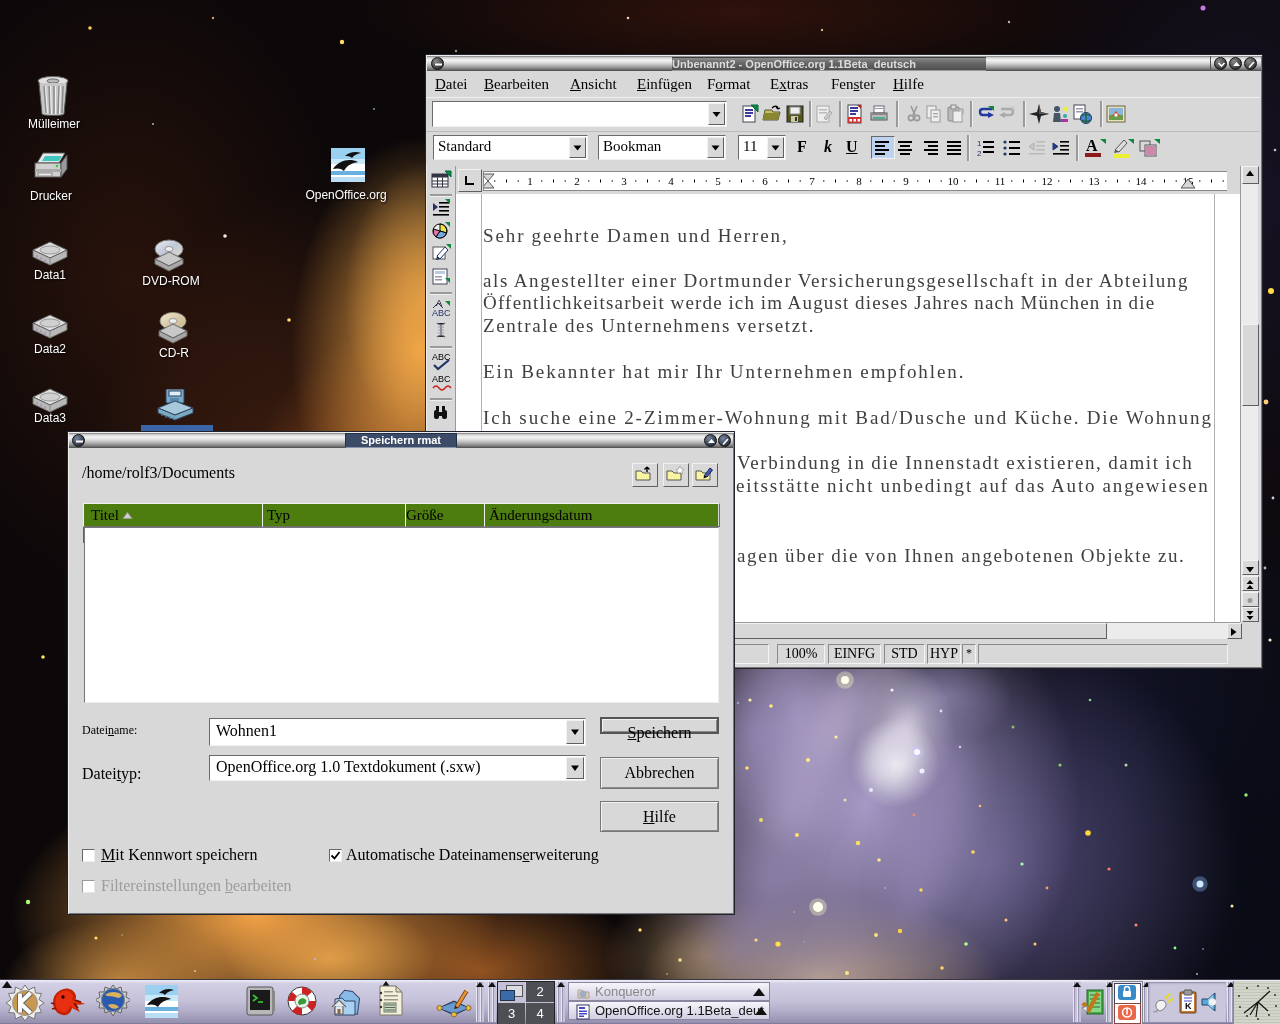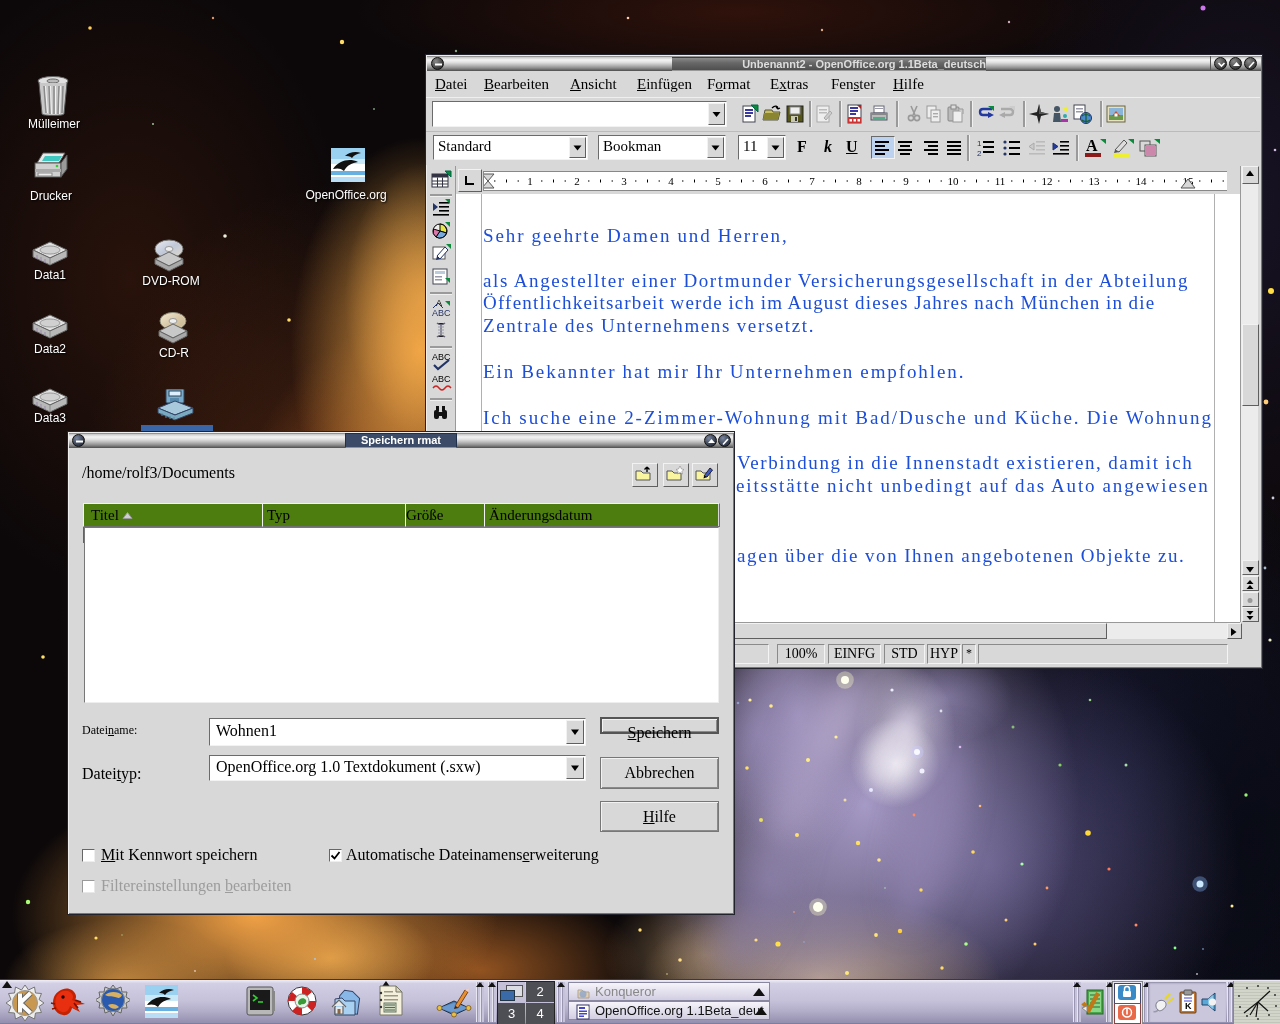--- a/index.html
+++ b/index.html
@@ -279,21 +279,21 @@
     </svg>
  <div class="lbl" style="left:296px;top:188px;width:100px">OpenOffice.org</div>
 </div>
 <div id="oowin" style="position:absolute;left:425px;top:54px;width:836px;height:613px;background:#d8d8d8;border:1px solid #23232e;box-shadow:inset 1px 1px 0 #eee, inset -1px -1px 0 #777">
  <div class="tbar" style="left:1px;top:1px;width:834px"></div>
  <div class="rbtn" style="left:5px;top:2px">
       <svg width="13" height="13">
         <rect x="3" y="5.5" width="7" height="2" fill="#fff"></rect>
       </svg>
     </div>
- <div style="position:absolute;left:246px;top:2px;width:314px;height:12px;background:linear-gradient(180deg,#8a8a8a,#686868 40%,#4f4f4f);border-top:1px solid #3e3e3e;border-bottom:1px solid #999;font-size:11px;font-weight:bold;color:#ddd;text-align:right;line-height:12px">Unbenannt2 - OpenOffice.org 1.1Beta_deutsch</div>
+ <div style="position:absolute;left:246px;top:2px;width:314px;height:12px;background:linear-gradient(180deg,#8a8a8a,#686868 40%,#4f4f4f);border-top:1px solid #3e3e3e;border-bottom:1px solid #999;font-size:11px;font-weight:bold;color:#ddd;text-align:left;line-height:12px">Unbenannt2 - OpenOffice.org 1.1Beta_deutsch</div>
  <div style="position:absolute;left:784px;top:1px;width:1px;height:15px;background:#555"></div>
  <div class="rbtn" style="left:788px;top:2px">
       <svg width="13" height="13">
         <path d="M3.5 5 L6.5 8 L9.5 5" stroke="#fff" stroke-width="1.6" fill="none"></path>
       </svg>
     </div>
  <div class="rbtn" style="left:803px;top:2px">
       <svg width="13" height="13">
         <path d="M6.5 4 L10 8 L3 8 Z" fill="#fff"></path>
       </svg>
@@ -651,21 +651,21 @@
           <rect x="12" y="4" width="3" height="5"></rect>
           <rect x="9" y="10" width="3" height="4"></rect>
         </g>
       </svg>
  </div>
 
  <div id="doc" style="position:absolute;left:30px;top:139px;width:784px;height:428px;background:#fff;overflow:hidden">
   <div style="position:absolute;left:25px;top:0;width:1px;height:428px;background:#b0b0b0"></div>
   <div style="position:absolute;left:758px;top:0;width:1px;height:428px;background:#b0b0b0"></div>
  </div>
- <div id="dtext" class="serif" style="position:absolute;left:30px;top:139px;width:784px;height:428px;font-size:19px;line-height:22.5px;color:#1d4ed8">
+ <div id="dtext" class="serif" style="position:absolute;left:30px;top:139px;width:784px;height:428px;font-size:19px;line-height:22.5px;color:#404040">
   <div class="dl" id="tL1" style="left:27px;top:31px;letter-spacing:1.9px">Sehr geehrte Damen und Herren,</div>
   <div class="dl" id="tL2" style="left:27px;top:76px;letter-spacing:1.6px">als Angestellter einer Dortmunder Versicherungsgesellschaft in der Abteilung</div>
   <div class="dl" id="tL3" style="left:27px;top:98px;letter-spacing:1.2px">Öffentlichkeitsarbeit werde ich im August dieses Jahres nach München in die</div>
   <div class="dl" id="tL4" style="left:27px;top:121px;letter-spacing:1.6px">Zentrale des Unternehmens versetzt.</div>
   <div class="dl" id="tL5" style="left:27px;top:167px;letter-spacing:1.9px">Ein Bekannter hat mir Ihr Unternehmen empfohlen.</div>
   <div class="dl" id="tL6" style="left:27px;top:213px;letter-spacing:1.95px">Ich suche eine 2-Zimmer-Wohnung mit Bad/Dusche und Küche. Die Wohnung</div>
   <div class="dl" id="tL8" style="left:281px;top:258px;letter-spacing:1.6px">Verbindung in die Innenstadt existieren, damit ich</div>
   <div class="dl" id="tL9" style="left:280px;top:281px;letter-spacing:1.85px">eitsstätte nicht unbedingt auf das Auto angewiesen</div>
   <div class="dl" id="tL11" style="left:281px;top:351px;letter-spacing:1.6px">agen über die von Ihnen angebotenen Objekte zu.</div>
  </div>

